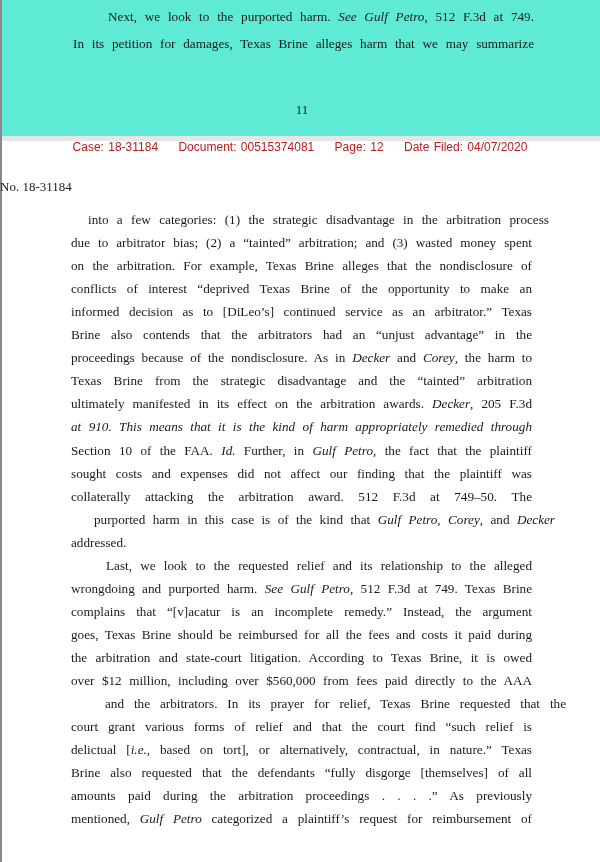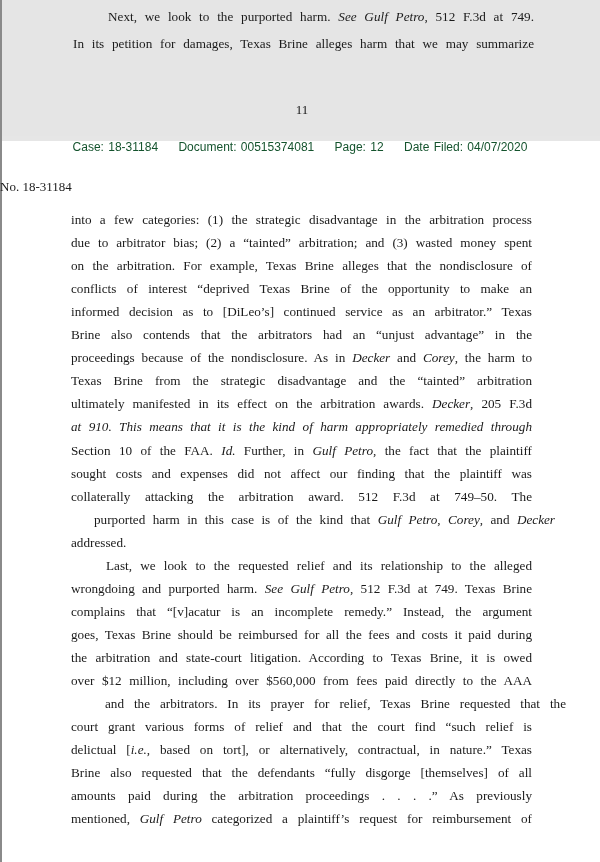--- a/index.html
+++ b/index.html
@@ -15,21 +15,21 @@
     .left-edge {
       position: absolute;
       left: 0; top: 0;
       width: 2px; height: 862px;
       background: #8a8a8a;
     }
     .page-top {
       position: absolute;
       left: 2px; top: 0;
       width: 598px; height: 136px;
-      background: #e5e5e5;
+      background: #5eead4;
     }
     .separator {
       position: absolute;
       left: 2px; top: 136px;
       width: 598px; height: 5px;
       background: #e6e6e6;
     }
     .line {
       position: absolute;
       left: 71px;
@@ -47,21 +47,21 @@
       left: 0; width: 600px; top: 102px;
       text-align: center;
       font-size: 13px;
     }
     .header-bar {
       position: absolute;
       left: 0; width: 600px; top: 140px;
       text-align: center;
       font-family: "Liberation Sans", "DejaVu Sans", sans-serif;
       font-size: 12px;
-      color: #14532d;
+      color: #b91c1c;
       word-spacing: 1px;
     }
     .header-bar span { margin: 0 8px; }
     .docket {
       position: absolute;
       left: 0; width: 600px; top: 179px;
       text-align: left;
       font-size: 13px;
     }
     i { font-style: italic; }
@@ -82,21 +82,21 @@
 <div class="header-bar">
   <span>Case: 18-31184</span>
   <span>Document: 00515374081</span>
   <span>Page: 12</span>
   <span>Date Filed: 04/07/2020</span>
 </div>
 
 <div class="docket">No. 18-31184</div>
 
 <div id="body-lines">
-    <div class="line" style="top: 212px;">into a few categories: (1) the strategic disadvantage in the arbitration process</div>
+    <div class="line" style="top: 212px; margin-left: 17px;">into a few categories: (1) the strategic disadvantage in the arbitration process</div>
     <div class="line" style="top: 235.05px;">due to arbitrator bias; (2) a “tainted” arbitration; and (3) wasted money spent</div>
     <div class="line" style="top: 258.1px;">on the arbitration.  For example, Texas Brine alleges that the nondisclosure of</div>
     <div class="line" style="top: 281.15px;">conflicts of interest “deprived Texas Brine of the opportunity to make an</div>
     <div class="line" style="top: 304.2px;">informed decision as to [DiLeo’s] continued service as an arbitrator.”  Texas</div>
     <div class="line" style="top: 327.25px;">Brine also contends that the arbitrators had an “unjust advantage” in the</div>
     <div class="line" style="top: 350.3px;">proceedings because of the nondisclosure.  As in <i>Decker</i> and <i>Corey</i>, the harm to</div>
     <div class="line" style="top: 373.35px;">Texas Brine from the strategic disadvantage and the “tainted” arbitration</div>
     <div class="line" style="top: 396.4px;">ultimately manifested in its effect on the arbitration awards.  <i>Decker</i>, 205 F.3d</div>
     <div class="line" style="top: 419.45px; font-style: italic;">at 910.  This means that it is the kind of harm appropriately remedied through</div>
     <div class="line" style="top: 442.5px;">Section 10 of the FAA.  <i>Id.</i>  Further, in <i>Gulf Petro</i>, the fact that the plaintiff</div>

